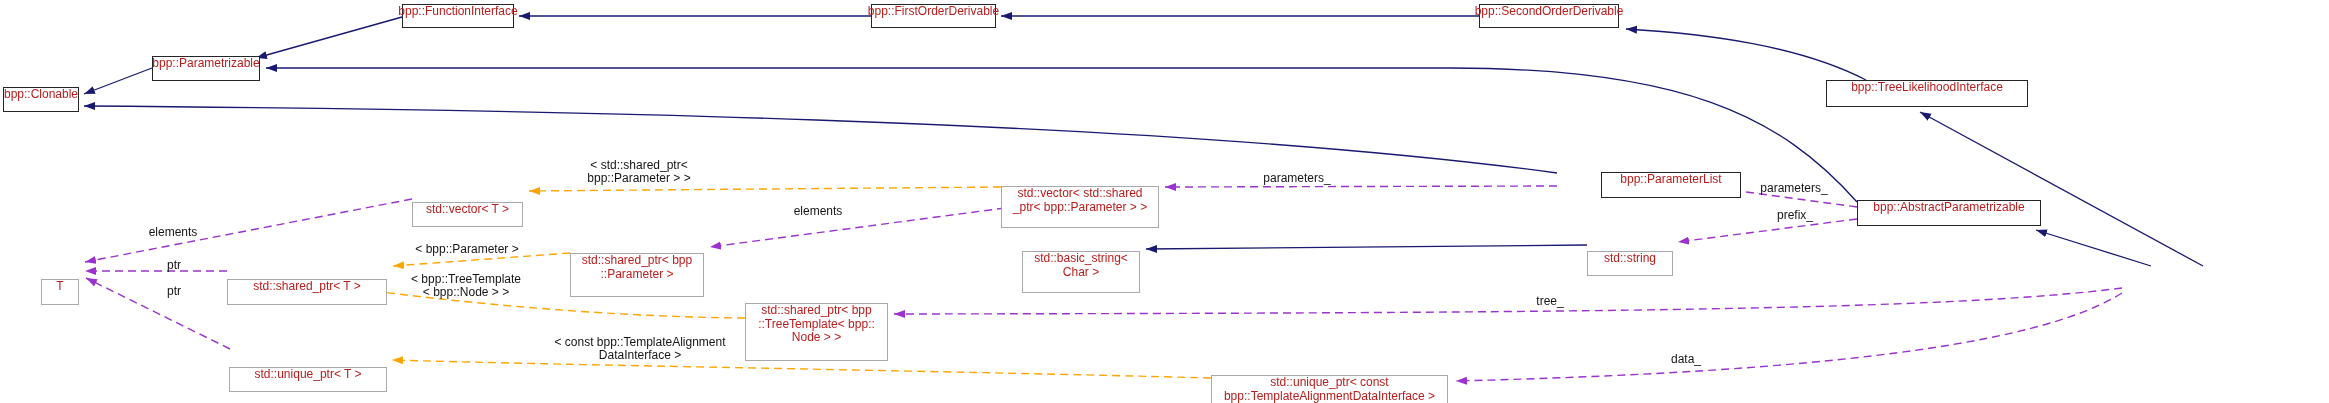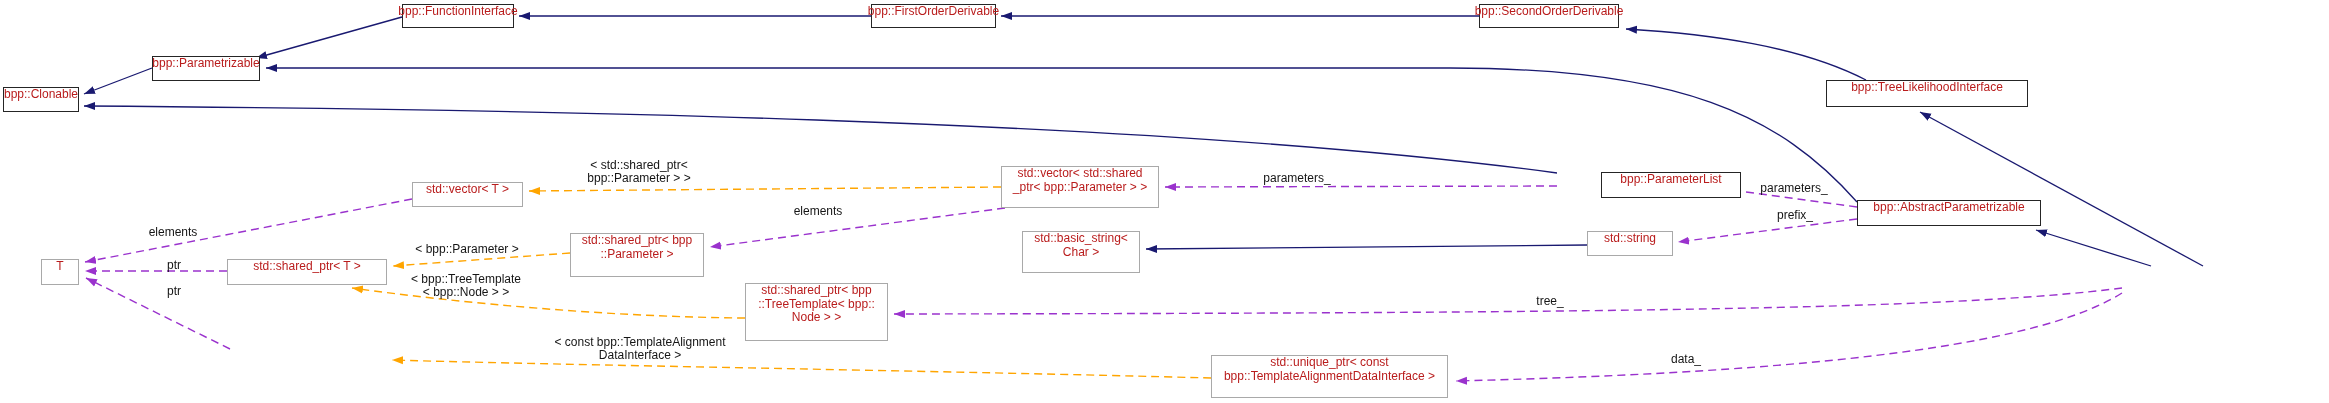--- a/index.html
+++ b/index.html
@@ -16,21 +16,21 @@
     display:flex;flex-direction:column;align-items:center;justify-content:flex-start;
     text-align:center;
     box-sizing:border-box;
     background:#ffffff;
     color:#b91c1c;
     font-size:12px;line-height:13.5px;
     white-space:nowrap;
     z-index:2;
   }
   .node.bpp{border:1.5px solid #252525;}
-  .node.std{border:1px solid #a9a9a9;}
+  .node.std{border:1px solid #a9a9a9;margin-top:20px;}
   .node.current{border:1.5px solid #252525;background:#bfbfbf;}
   .edge-label{
     position:absolute;
     transform:translate(-50%,-50%);
     font-size:12px;line-height:13px;
     color:#151515;
     text-align:center;
     white-space:nowrap;
     z-index:1;
     background:transparent;
@@ -164,17 +164,20 @@
       <div>std::shared_ptr&lt; T &gt;</div>
     </div>
     <div class="node std" style="left: 41px; top: 259px; width: 38px; height: 26px;">
       <div>T</div>
     </div>
     <div class="node std" style="left: 745px; top: 283px; width: 143px; height: 58px;">
       <div>std::shared_ptr&lt; bpp</div>
       <div>::TreeTemplate&lt; bpp::</div>
       <div>Node &gt; &gt;</div>
     </div>
+    <div class="node std" style="left: 229px; top: 347px; width: 158px; height: 25px;">
+      <div>std::unique_ptr&lt; T &gt;</div>
+    </div>
     <div class="node std" style="left: 1211px; top: 355px; width: 237px; height: 43px;">
       <div>std::unique_ptr&lt; const</div>
       <div>bpp::TemplateAlignmentDataInterface &gt;</div>
     </div>
   </div>
 
 </body></html>

